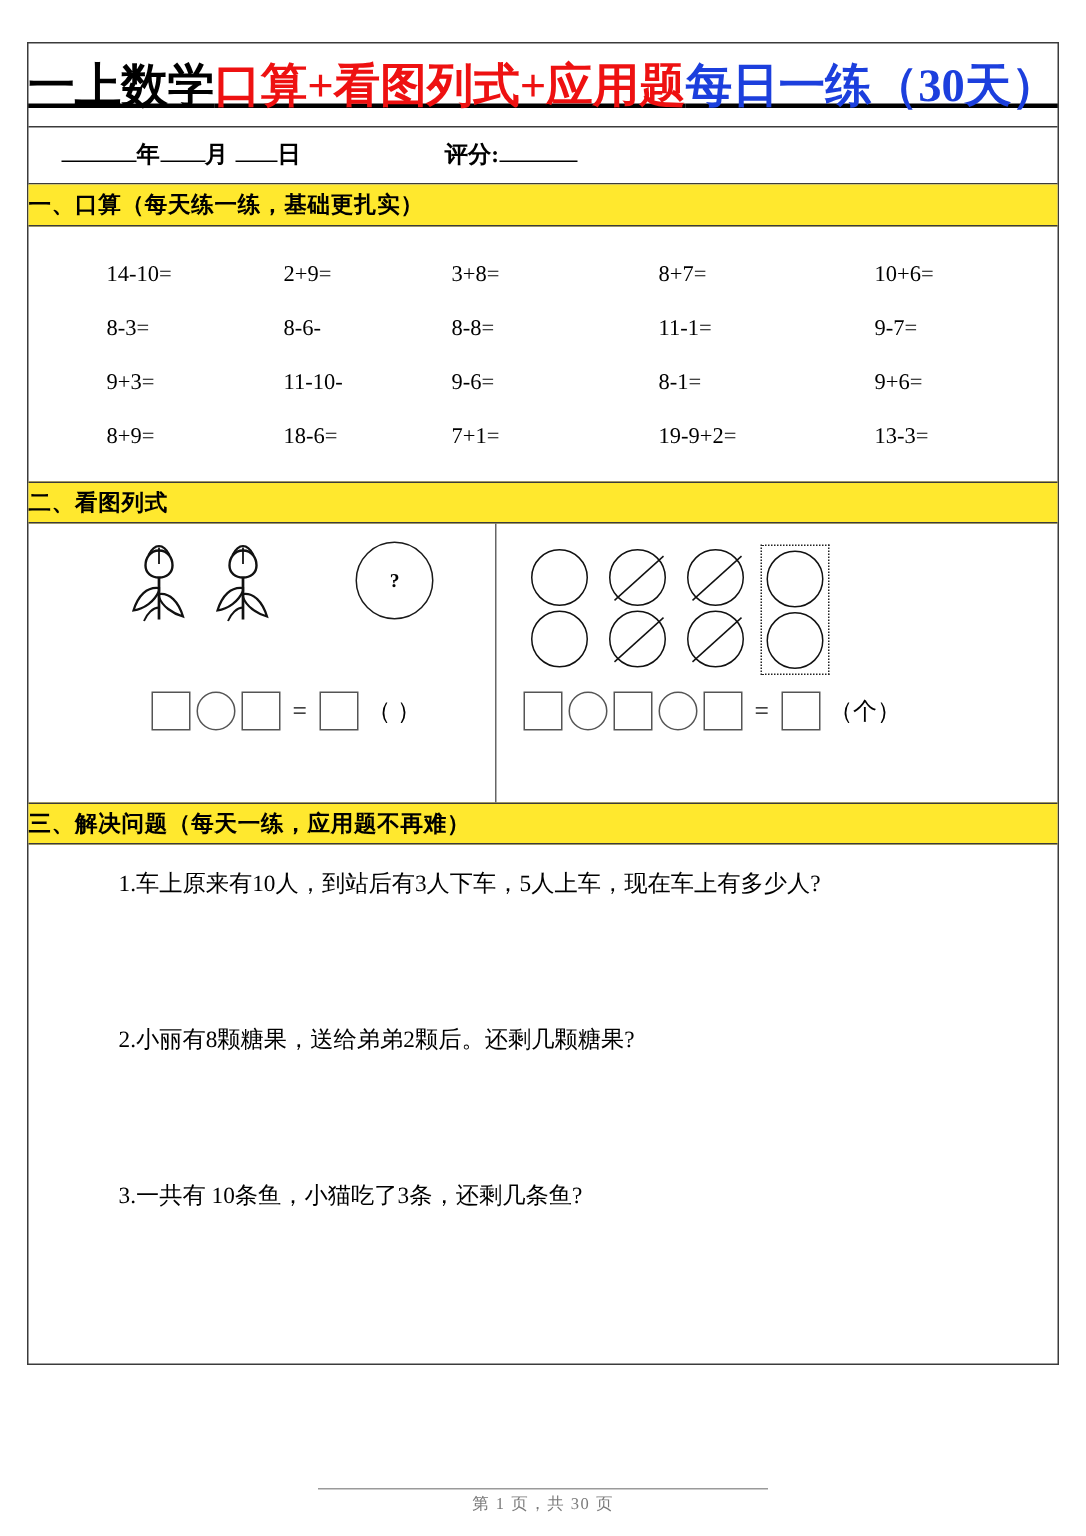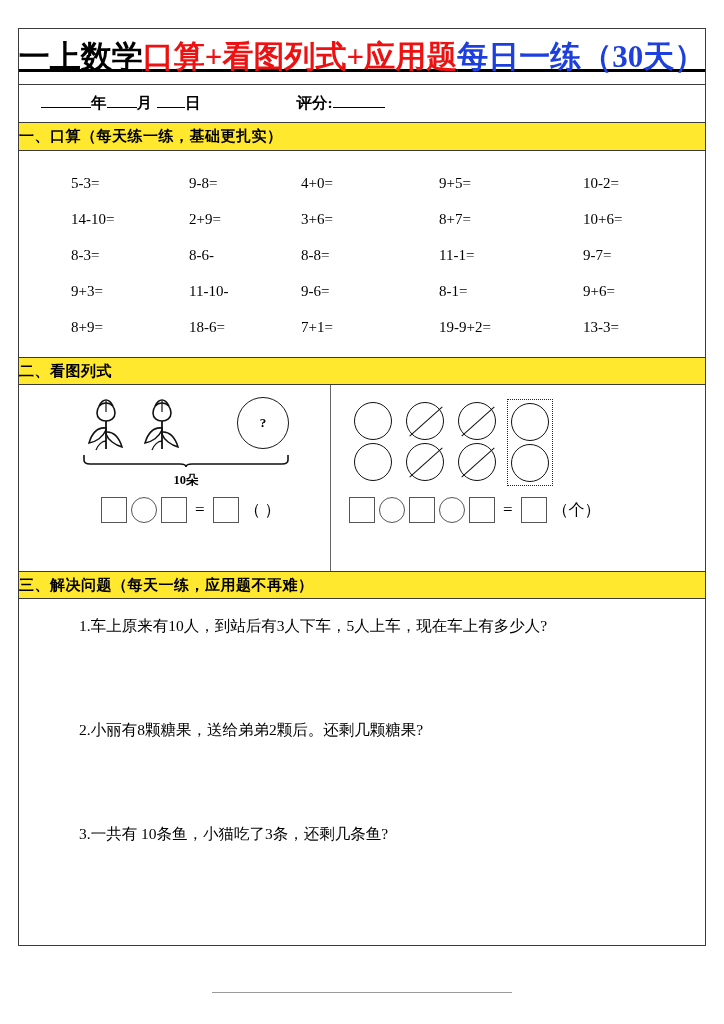--- a/index.html
+++ b/index.html
@@ -282,30 +282,23 @@
       <div class="info-score">
         <span>评分:</span>
         <span class="blank-u b-score"></span>
       </div>
     </div>
 
     <div class="sec-bar first">一、口算（每天练一练，基础更扎实）</div>
 
     <div class="calc-body">
       <div class="calc-row">
-        <div class="calc-cell c0">5-3=</div>
-        <div class="calc-cell c1">9-8=</div>
-        <div class="calc-cell c2">4+0=</div>
-        <div class="calc-cell c3">9+5=</div>
-        <div class="calc-cell c4">10-2=</div>
-      </div>
-      <div class="calc-row">
         <div class="calc-cell c0">14-10=</div>
         <div class="calc-cell c1">2+9=</div>
-        <div class="calc-cell c2">3+6=</div>
+        <div class="calc-cell c2">3+8=</div>
         <div class="calc-cell c3">8+7=</div>
         <div class="calc-cell c4">10+6=</div>
       </div>
       <div class="calc-row">
         <div class="calc-cell c0">8-3=</div>
         <div class="calc-cell c1">8-6-</div>
         <div class="calc-cell c2">8-8=</div>
         <div class="calc-cell c3">11-1=</div>
         <div class="calc-cell c4">9-7=</div>
       </div>
@@ -353,28 +346,20 @@
               <path d="M21 35 C28 34 34 40 37 50 C30 48 23 43 21 37 Z" fill="none" stroke="#111" stroke-width="1.5"></path>
               <path d="M21 44 C17 44 13 48 11 53" fill="none" stroke="#111" stroke-width="1.3"></path>
             </svg>
           </span>
         </div>
 
         <div class="qcircle">
           <span>?</span>
         </div>
 
-        <div class="brace-wrap">
-          <span>
-            <svg width="208" height="14" viewBox="0 0 208 14">
-              <path d="M2 2 L2 7 C2 10 5 11 8 11 L98 11 C102 11 104 12 104 14 C104 12 106 11 110 11 L200 11 C203 11 206 10 206 7 L206 2" fill="none" stroke="#111" stroke-width="1.6"></path>
-            </svg>
-          </span>
-          <div class="brace-label">10朵</div>
-        </div>
 
         <div class="ansrow left-ans">
           <span class="sq"></span>
           <span class="ci"></span>
           <span class="sq"></span>
           <span class="eqs">=</span>
           <span class="sq"></span>
           <span class="paren">（  ）</span>
         </div>
       </div>
@@ -418,15 +403,16 @@
     <div class="prob-body">
       <div class="problem">1.车上原来有10人，到站后有3人下车，5人上车，现在车上有多少人?</div>
       <div class="problem">2.小丽有8颗糖果，送给弟弟2颗后。还剩几颗糖果?</div>
       <div class="problem">3.一共有 10条鱼，小猫吃了3条，还剩几条鱼?</div>
     </div>
 
   </div>
 
   <div class="footer">
     <div class="footer-rule"></div>
+    <div class="footer-text">第 1 页，共 30 页</div>
   </div>
 
 </div>
 
 </body></html>

